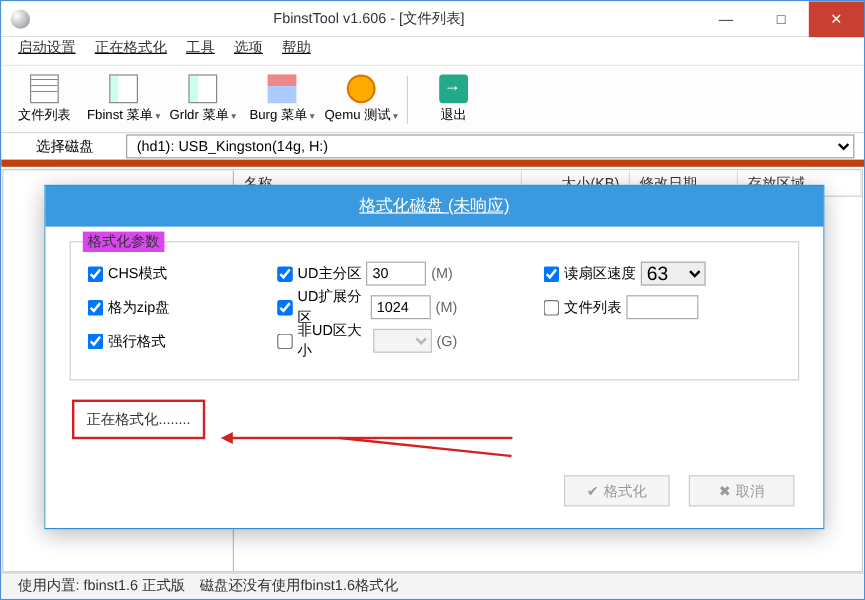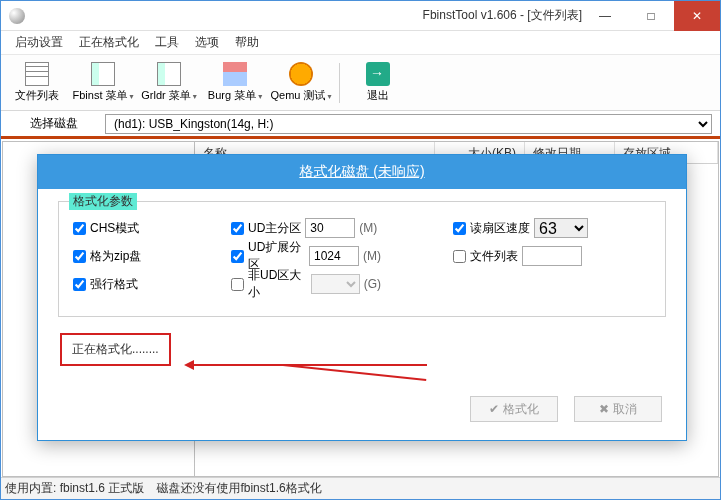--- a/index.html
+++ b/index.html
@@ -1,65 +1,65 @@
 <!DOCTYPE html>
 <html><head>
 <meta charset="utf-8">
 <style>
   * { box-sizing: border-box; margin: 0; padding: 0; font-family: "Microsoft YaHei", "Segoe UI", sans-serif; }
   body { background: #fff; font-size: 12px; width: 721px; height: 500px; position: relative; overflow: hidden; border: 1px solid #4a90d9; }
   
   
   .titlebar { height: 30px; background: #fff; display: flex; align-items: center; padding: 0 0 0 8px; border-bottom: 1px solid #e0e0e0; }
   .titlebar .appicon { width: 16px; height: 16px; background: radial-gradient(circle at 30% 30%, #fff, #888); border-radius: 50%; margin-right: 8px; }
-  .titlebar .title { flex: 1; text-align: right; font-size: 12px; color: #333; }
+  .titlebar .title { flex: 1; text-align: center; font-size: 12px; color: #333; }
   .winbtns { display: flex; height: 100%; }
   .winbtn { width: 46px; height: 30px; display: flex; align-items: center; justify-content: center; color: #333; }
   .winbtn.close { background: #c84031; color: #fff; }
   
   
-  .menubar { height: 24px; background: #fff; display: flex; align-items: center; padding: 0 6px; border-bottom: 1px solid #e8e8e8; }
+  .menubar { height: 24px; background: #fff; display: flex; align-items: flex-start; padding: 0 6px; border-bottom: 1px solid #e8e8e8; text-decoration: underline; }
   .menubar span { padding: 0 8px; color: #333; font-size: 12px; }
   
   
   .toolbar { height: 56px; background: #fdfdfd; border-bottom: 1px solid #d8d8d8; display: flex; align-items: center; padding: 0 4px; gap: 2px; }
   .toolbtn { display: flex; flex-direction: column; align-items: center; justify-content: center; width: 64px; height: 50px; gap: 2px; font-size: 11px; }
   .toolbtn .ticon { width: 24px; height: 24px; position: relative; }
   .toolsep { width: 1px; height: 40px; background: #d0d0d0; margin: 0 4px; }
   .dropcaret { font-size: 8px; margin-left: 2px; color: #666; }
   
   
   .i-list { width:20px;height:20px;border:1px solid #888;background:linear-gradient(#fff 3px,#888 3px,#888 4px,#fff 4px,#fff 8px,#888 8px,#888 9px,#fff 9px,#fff 13px,#888 13px,#888 14px,#fff 14px); }
   .i-sheet { width:18px;height:22px;border:1px solid #888;background:linear-gradient(90deg,#cfe 30%,#fff 30%); }
   .i-burg { width:18px;height:22px;background:linear-gradient(#e88 40%,#acf 40%); }
   .i-qemu { width:22px;height:22px;border-radius:50%;background:radial-gradient(circle,#fa0 60%,#d70 60%); }
   .i-exit { width:20px;height:20px;background:#2a8;border-radius:3px;position:relative; }
   .i-exit::after { content:"→"; color:#fff;position:absolute;left:4px;top:1px;font-size:14px; }
   
   
-  .diskrow { height: 28px; display: flex; align-items: center; padding: 0 8px; gap: 6px; border-bottom: 3px solid #c2410c; }
+  .diskrow { height: 28px; display: flex; align-items: center; padding: 0 8px; gap: 6px; border-bottom: 6px solid #c2410c; }
   .diskrow .lbl { width: 90px; text-align: center; }
   .diskrow select { flex: 1; font-size: 12px; height: 20px; border: 1px solid #a0a0a0; background: #fff; padding: 0 4px; }
   
   
   .content { position: absolute; top: 140px; left: 1px; right: 1px; bottom: 22px; display: flex; border: 1px solid #bfbfbf; }
   .leftpanel { width: 192px; border-right: 1px solid #bfbfbf; background: #fff; }
   .rightpanel { flex: 1; background: #fff; }
   .colheaders { height: 22px; border-bottom: 1px solid #d0d0d0; display: flex; background: #fff; }
   .colheaders div { padding: 3px 8px; border-right: 1px solid #e0e0e0; font-size: 12px; color: #333; }
   
   
-  .statusbar { position: absolute; left: 0; right: 0; bottom: 0; height: 22px; display: flex; align-items: center; padding: 0 4px; gap: 12px; background: #f4f4f4; border-top: 1px solid #d0d0d0; font-size: 12px; color: #333; }
+  .statusbar { position: absolute; left: 0; right: 0; bottom: 0; height: 22px; display: flex; align-items: center; padding: 0 14px; gap: 12px; background: #f4f4f4; border-top: 1px solid #d0d0d0; font-size: 12px; color: #333; }
   
   
   .modal { position: absolute; left: 36px; top: 153px; width: 650px; background: #fff; border: 1px solid #2f8fd8; box-shadow: 0 4px 18px rgba(0,0,0,.3); }
   .modal .mtitle { height: 34px; background: #3b99e0; color: #fff; display: flex; align-items: center; justify-content: center; font-size: 14px; text-decoration: underline; }
   .modal .mbody { padding: 12px 20px 18px 20px; background: #fff; }
   .group { border: 1px solid #d0d0d0; padding: 12px 14px 18px 14px; position: relative; margin-bottom: 16px; }
-  .group .glegend { position: absolute; top: -9px; left: 10px; background: #5eead4; padding: 0 4px; font-size: 12px; color: #333; }
+  .group .glegend { position: absolute; top: -9px; left: 10px; background: #d946ef; padding: 0 4px; font-size: 12px; color: #333; }
   .optrow { display: flex; align-items: center; height: 28px; gap: 48px; }
   .optcol1 { width: 110px; display: flex; align-items: center; gap: 4px; }
   .optcol2 { width: 150px; display: flex; align-items: center; gap: 4px; }
   .optcol3 { display: flex; align-items: center; gap: 4px; }
   input[type=checkbox] { width: 13px; height: 13px; }
   .numin { width: 50px; height: 20px; border: 1px solid #aaa; padding: 0 4px; font-size: 12px; }
   .unit { color: #666; font-size: 12px; }
   .selsm { width: 54px; height: 20px; border: 1px solid #aaa; font-size: 16px; background: #efefef; }
   .selsm[disabled] { background: #f0f0f0; color: #999; }
   

